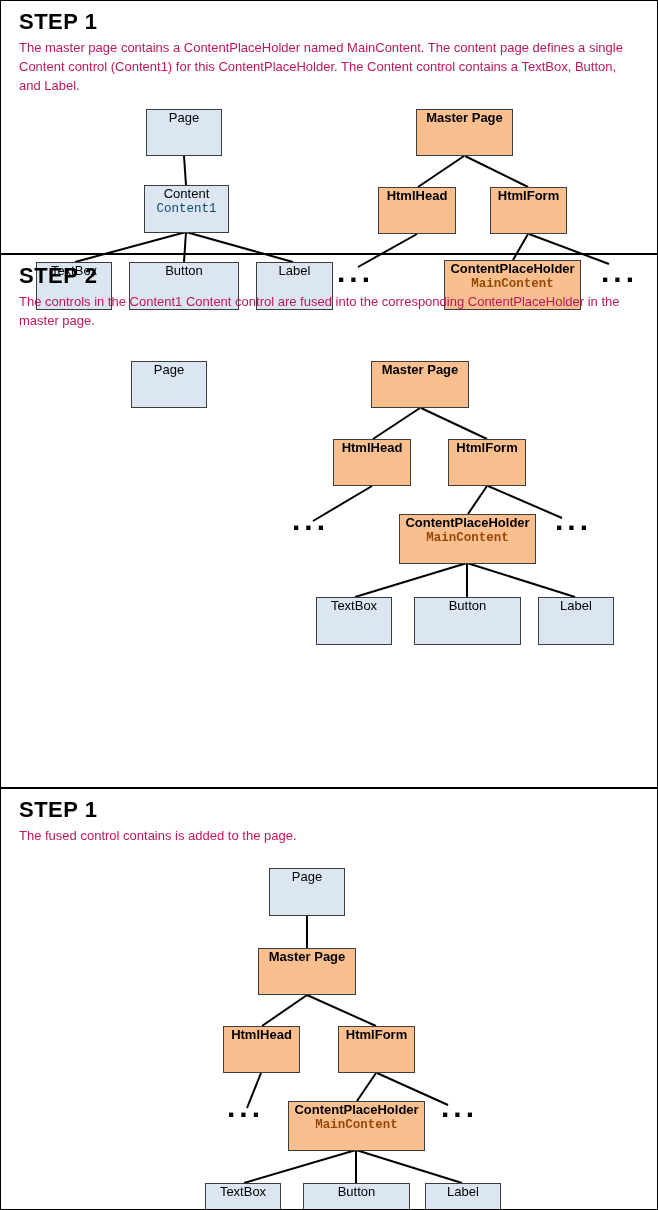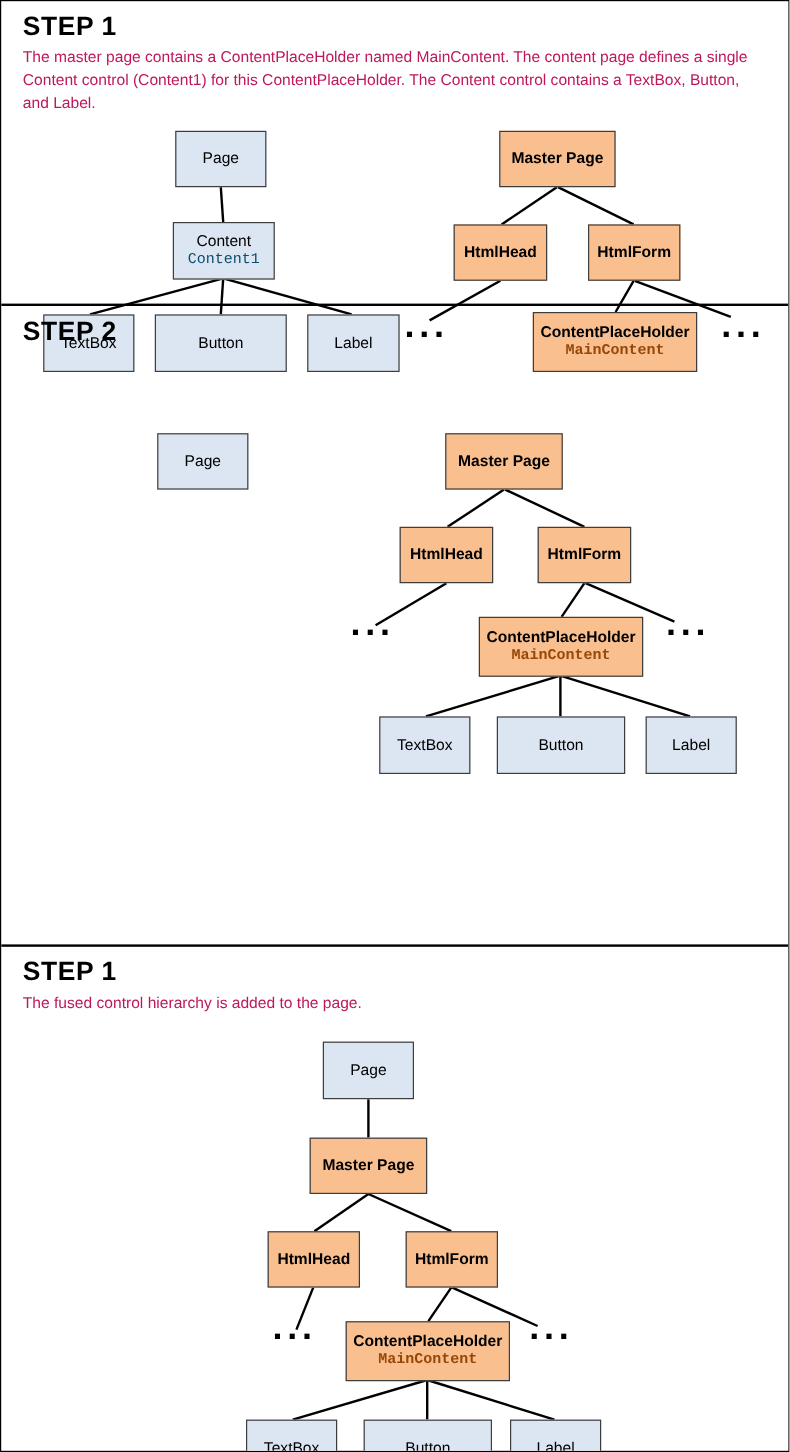--- a/index.html
+++ b/index.html
@@ -5,21 +5,21 @@
   html,body{margin:0;padding:0;background:#fff;font-family:"Liberation Sans",sans-serif;}
   .figure{width:656px;height:1208px;border:1px solid #000;background:#fff;position:relative;overflow:hidden;}
   .panel{position:relative;width:100%;box-sizing:border-box;}
   .panel-1{height:254px;border-bottom:2px solid #000;}
   .panel-2{height:534px;border-bottom:2px solid #000;}
   .panel-3{height:467px;}
   .step-title{font-size:22px;font-weight:bold;color:#000;margin:0;position:absolute;left:18px;top:8px;letter-spacing:0.5px;}
   .step-desc{font-size:13px;color:#be185d;line-height:1.45;margin:0;position:absolute;left:18px;top:38px;width:612px;}
   .connectors{position:absolute;left:0;top:0;pointer-events:none;}
   .connectors line{stroke:#000;stroke-width:2;}
-  .node{position:absolute;box-sizing:border-box;border:1px solid #3d3d3d;display:flex;flex-direction:column;align-items:center;justify-content:center;font-size:13px;color:#000;text-align:center;line-height:1.25;}
+  .node{position:absolute;box-sizing:border-box;border:1px solid #3d3d3d;display:flex;flex-direction:column;align-items:center;font-size:13px;color:#000;text-align:center;line-height:1.25;}
   .node.blue{background:#dce6f2;}
   .node.orange{background:#fabf8f;font-weight:bold;}
   .code{font-family:"Liberation Mono","DejaVu Sans Mono",monospace;font-size:12.5px;}
   .code.gray{color:#0c4a6e;}
   .code.brown{color:#974806;}
   .ellipsis{position:absolute;font-size:30px;font-weight:bold;letter-spacing:4px;color:#000;line-height:30px;}
 </style>
 </head>
 <body>
 
@@ -70,20 +70,21 @@
     <div class="node orange" style="left:443px;top:259px;width:137px;height:50px">
       <span>ContentPlaceHolder</span>
       <span class="code brown">MainContent</span>
     </div>
     <div class="ellipsis" style="left:336px;top:256px">...</div>
     <div class="ellipsis" style="left:600px;top:256px">...</div>
   </section>
 
   <section class="panel panel-2">
     <h1 class="step-title">STEP 2</h1>
+    <p class="step-desc">The controls in the Content1 Content control are fused into the corresponding ContentPlaceHolder in the master page.</p>
 
     <svg class="connectors" width="656" height="413">
       <line x1="419" y1="153" x2="372" y2="184"></line>
       <line x1="420" y1="153" x2="486" y2="184"></line>
       <line x1="371" y1="231" x2="312" y2="266"></line>
       <line x1="486" y1="231" x2="467" y2="259"></line>
       <line x1="487" y1="231" x2="561" y2="263"></line>
       <line x1="466" y1="308" x2="354" y2="342"></line>
       <line x1="466" y1="308" x2="466" y2="342"></line>
       <line x1="466" y1="308" x2="574" y2="342"></line>
@@ -115,21 +116,21 @@
     <div class="node blue" style="left:413px;top:342px;width:107px;height:48px">
       <span>Button</span>
     </div>
     <div class="node blue" style="left:537px;top:342px;width:76px;height:48px">
       <span>Label</span>
     </div>
   </section>
 
   <section class="panel panel-3">
     <h1 class="step-title">STEP 1</h1>
-    <p class="step-desc">The fused control hierarchy is added to the page.</p>
+    <p class="step-desc">The fused control contains is added to the page.</p>
 
     <svg class="connectors" width="656" height="467">
       <line x1="306" y1="127" x2="306" y2="159"></line>
       <line x1="306" y1="206" x2="261" y2="237"></line>
       <line x1="306" y1="206" x2="375" y2="237"></line>
       <line x1="260" y1="284" x2="246" y2="319"></line>
       <line x1="375" y1="284" x2="356" y2="312"></line>
       <line x1="376" y1="284" x2="447" y2="316"></line>
       <line x1="355" y1="361" x2="243" y2="394"></line>
       <line x1="355" y1="361" x2="355" y2="394"></line>

